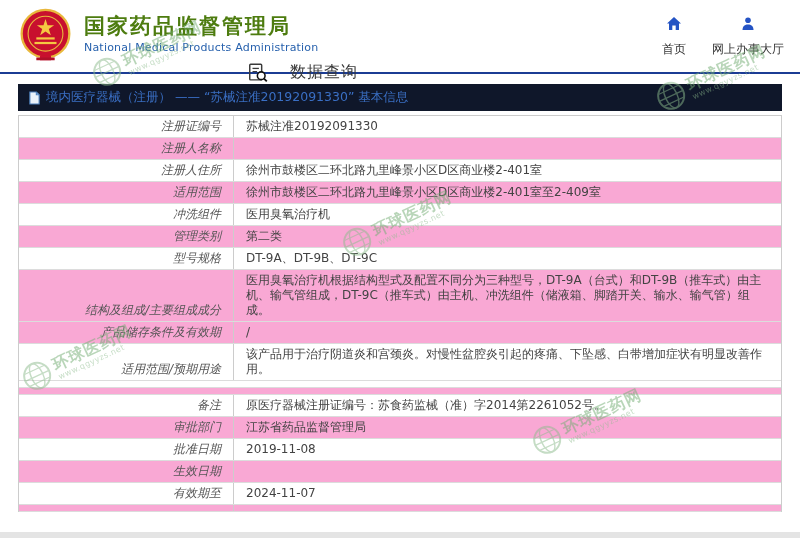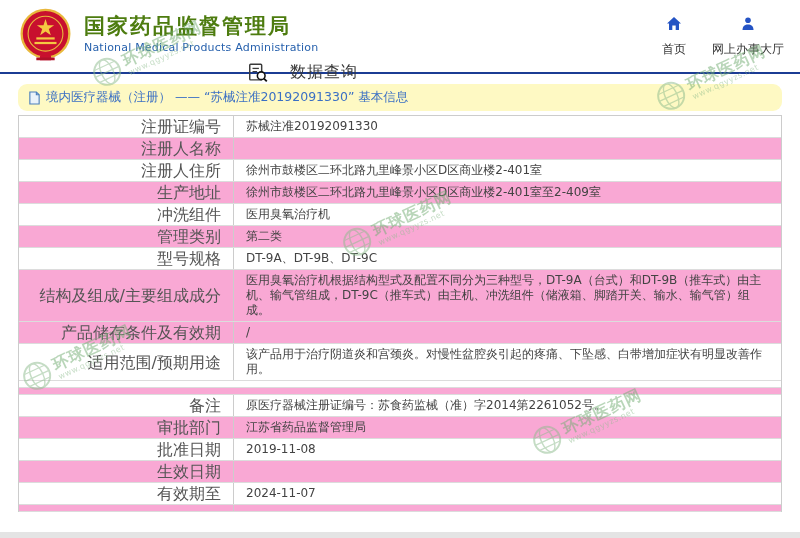--- a/index.html
+++ b/index.html
@@ -23,36 +23,36 @@
   .dq-group{position:absolute;left:247px;top:26px;display:flex;gap:21px;margin-top:36px;}
   .dq-icon{width:22px;height:22px;}
   .dq-label{font-size:16px;color:#3a3a3a;letter-spacing:1px;}
   .top-nav{position:absolute;right:16px;top:16px;display:flex;gap:26px;}
   .nav-item{display:flex;flex-direction:column;align-items:center;gap:9px;cursor:pointer;}
   .nav-item svg{width:16px;height:16px;}
   .nav-label{font-size:12px;color:#333;white-space:nowrap;}
   
   .breadcrumb{
     position:absolute;left:18px;top:84px;width:764px;height:27px;
-    background:#fef9c3;display:flex;align-items:center;padding-left:10px;box-sizing:border-box;border-radius:9px;
+    background:#0f172a;display:flex;align-items:center;padding-left:10px;box-sizing:border-box;
   }
   .bc-icon{width:13px;height:14px;margin-right:5px;flex:0 0 auto;}
   .bc-text{font-size:12.5px;color:#3a6fc4;}
   
   .info-table{
     position:absolute;left:18px;top:115px;width:764px;box-sizing:border-box;
     border:1px solid #cccccc;border-bottom:none;background:#fff;
   }
   .row{display:flex;border-bottom:1px solid #dcdcdc;}
   .row.even{background:#f9a8d4;}
   .row-label{
     width:215px;box-sizing:border-box;flex:0 0 auto;text-align:right;
     padding:3px 12px 3px 0;border-right:1px solid #cccccc;
-    font-size:16px;line-height:15px;color:#555;
-    display:flex;justify-content:flex-end;align-items:center;gap:3px;
+    font-size:12px;line-height:15px;color:#555;
+    display:flex;justify-content:flex-end;align-items:flex-end;gap:3px;font-style:italic;
   }
   .row-value{
     flex:1;padding:3px 8px 3px 12px;font-size:12px;line-height:15px;color:#434343;
     word-break:break-all;
   }
   
   .footer-strip{
     position:absolute;left:0;bottom:0;width:800px;height:6px;background:#e4e4e4;z-index:8;
   }
   
@@ -131,21 +131,21 @@
       </div>
   </div>
     <div class="row">
     <div class="row-label">
         <span>注册人住所</span>
       </div>
     <div class="row-value">徐州市鼓楼区二环北路九里峰景小区D区商业楼2-401室</div>
   </div>
     <div class="row even">
     <div class="row-label">
-        <span>生产地址</span>
+        <span>适用范围</span>
       </div>
     <div class="row-value">徐州市鼓楼区二环北路九里峰景小区D区商业楼2-401室至2-409室</div>
   </div>
     <div class="row">
     <div class="row-label">
         <span>冲洗组件</span>
       </div>
     <div class="row-value">医用臭氧治疗机</div>
   </div>
     <div class="row even">

